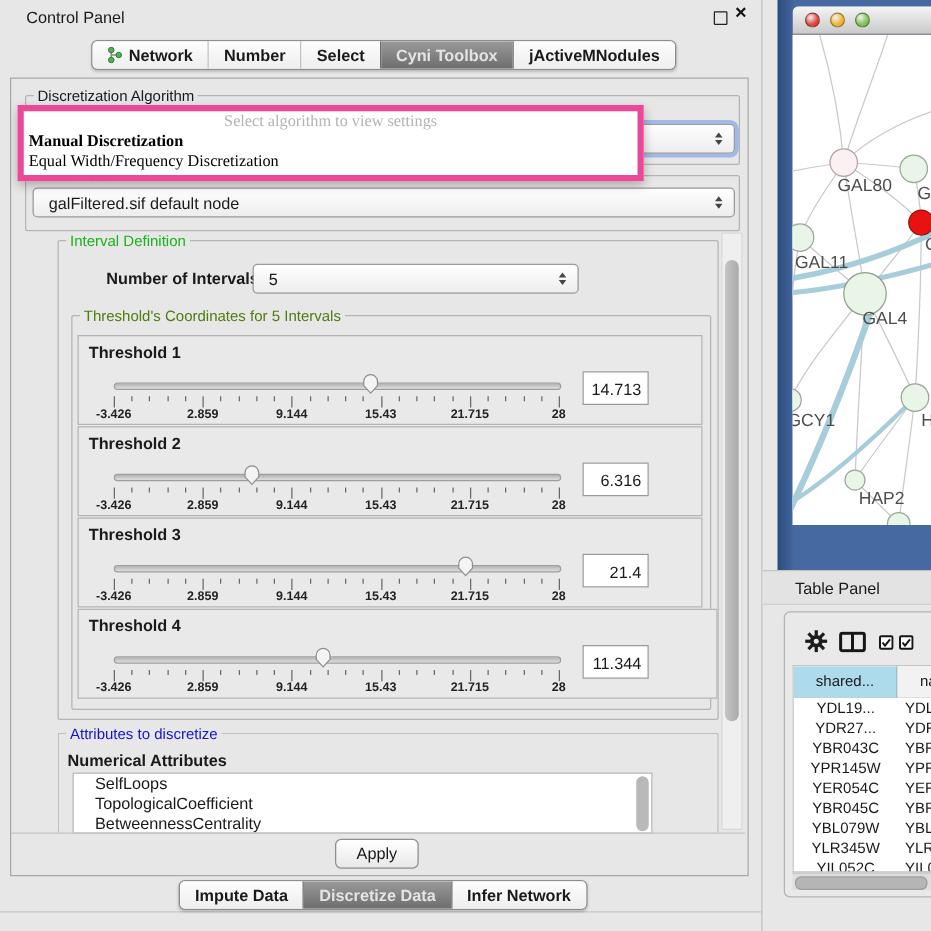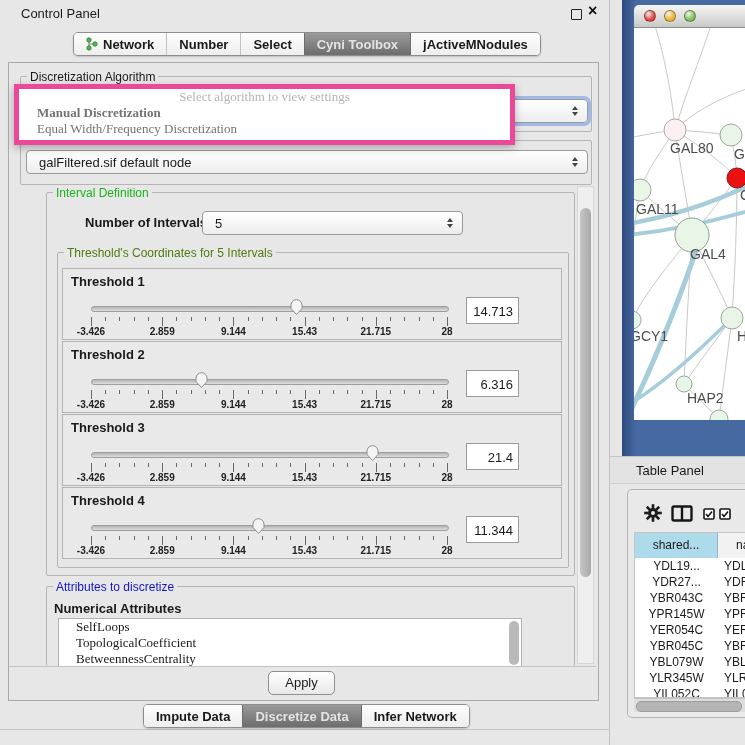--- a/index.html
+++ b/index.html
@@ -27,35 +27,35 @@
   .combo{background:linear-gradient(#ffffff,#ededed);border:1px solid #9b9b9b;border-radius:4px;
          font-size:13px;display:flex;align-items:center;padding-left:12px;box-sizing:border-box;}
   .stepper{position:absolute;right:9px;top:50%;transform:translateY(-50%);display:flex;flex-direction:column;gap:2px;}
   .arr-up{width:0;height:0;border-left:3.5px solid transparent;border-right:3.5px solid transparent;border-bottom:4.5px solid #444;}
   .arr-dn{width:0;height:0;border-left:3.5px solid transparent;border-right:3.5px solid transparent;border-top:4.5px solid #444;}
   .focus-ring{box-shadow:0 0 0 3px rgba(100,150,235,.55);}
   
   .dd-popup{left:14px;top:84px;width:491px;height:51px;background:#fff;border:5px solid #ec4899;
             box-shadow:0 3px 8px rgba(0,0,0,.28);z-index:20;font-size:13px;font-family:Liberation Serif, serif;}
   .dd-hint{height:16px;line-height:16px;text-align:center;color:#b4b4b4;}
-  .dd-opt{height:16px;line-height:16px;padding-left:18px;color:#737373;white-space:nowrap;}
+  .dd-opt{height:16px;line-height:16px;padding-left:4px;color:#000000;white-space:nowrap;}
   .dd-opt.bold{font-weight:700;}
   
   .thr-box{position:absolute;left:0;width:498px;height:70px;border:1px solid #b4b4b4;background:#e9e9e9;}
   .thr-label{position:absolute;left:8px;top:5px;font-size:13px;font-weight:700;}
   .track{position:absolute;left:28px;top:37px;width:356px;height:4px;border:1px solid #9e9e9e;border-radius:3px;
          background:linear-gradient(#b3b3b3,#dedede);}
   .tick{position:absolute;top:48px;width:1px;height:4px;background:#6a6a6a;}
   .tick.major{height:9px;}
   .tick-label{position:absolute;top:57px;transform:translateX(-50%);font-size:10px;font-weight:600;color:#222;}
   .handle{position:absolute;top:29px;width:15px;height:18px;}
   .thr-value{position:absolute;left:403px;top:28px;width:53px;height:27px;line-height:27px;background:#fff;
              border:1px solid #9a9a9a;font-size:13px;text-align:right;padding-right:5px;box-sizing:border-box;}
   
-  .attr-list{left:58px;top:618px;width:462px;height:47px;background:#fff;border:1px solid #b2b2b2;overflow:hidden;font-family:Liberation Serif, serif;}
+  .attr-list{left:58px;top:618px;width:462px;height:47px;background:#fff;border:1px solid #b2b2b2;overflow:hidden;}
   .attr-item{position:relative;height:16px;line-height:16px;font-size:13px;padding-left:17px;white-space:nowrap;}
   .list-thumb{position:absolute;right:2px;top:2px;width:10px;height:44px;border-radius:5px;background:#b9b9b9;}
   
   .vtrack{left:577px;top:186px;width:17px;height:478px;background:#efefef;border:1px solid #d7d7d7;box-sizing:border-box;}
   .vthumb{left:580px;top:208px;width:11px;height:369px;border-radius:6px;background:linear-gradient(90deg,#c6c6c6,#a9a9a9);}
   
   .apply-divider{left:9px;top:666px;width:587px;height:1px;background:#c3c3c3;}
   .apply-btn{left:268px;top:671px;width:65px;height:22px;border:1px solid #8e8e8e;border-radius:5px;
              background:linear-gradient(#ffffff,#e8e8e8);font-size:13px;text-align:center;line-height:22px;}
   
@@ -273,21 +273,21 @@
         <div class="tick-label" style="left: 99.2px;">2.859</div>
         <div class="tick-label" style="left: 170.4px;">9.144</div>
         <div class="tick-label" style="left: 241.6px;">15.43</div>
         <div class="tick-label" style="left: 312.8px;">21.715</div>
         <div class="tick-label" style="left: 384px;">28</div>
         <div class="handle" style="left: 301.734px;"><svg width="15" height="18" viewBox="0 0 15 18">
             <path d="M2 7.2 A5.5 5.5 0 0 1 13 7.2 L13 10.5 L7.5 16.5 L2 10.5 Z" fill="#f4f4f4" stroke="#8e8e8e"></path>
           </svg></div>
         <div class="thr-value">21.4</div>
       </div>
-      <div class="thr-box" style="top: 219px;">
+      <div class="thr-box" style="top: 219px; padding-left: 12px;">
         <div class="thr-label">Threshold 4</div>
         <div class="track"></div>
         <div class="tick major" style="left: 28px;"></div>
         <div class="tick" style="left: 42.24px;"></div>
         <div class="tick" style="left: 56.48px;"></div>
         <div class="tick" style="left: 70.72px;"></div>
         <div class="tick" style="left: 84.96px;"></div>
         <div class="tick major" style="left: 99.2px;"></div>
         <div class="tick" style="left: 113.44px;"></div>
         <div class="tick" style="left: 127.68px;"></div>

